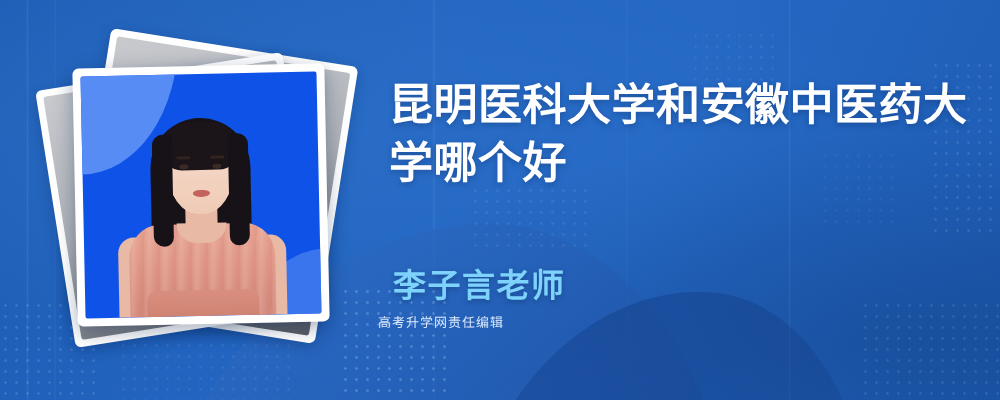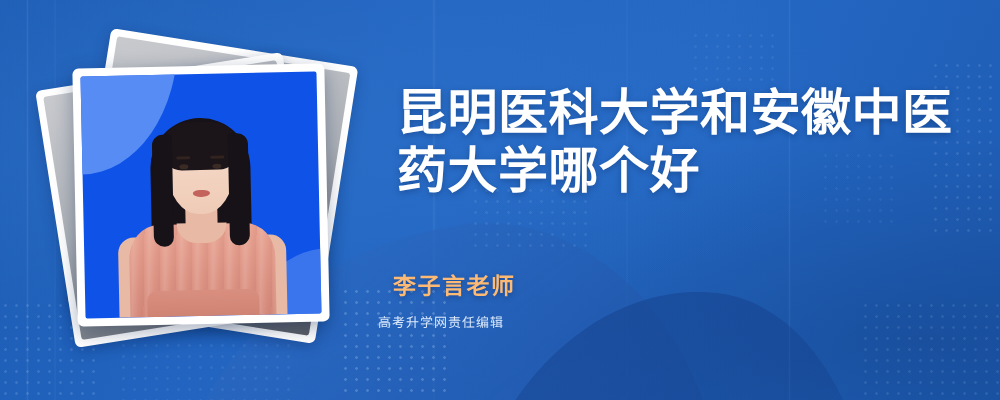--- a/index.html
+++ b/index.html
@@ -294,41 +294,41 @@
     left: 378px;
     top: 0;
     width: 600px;
     height: 400px;
   }
   .headline {
     position: absolute;
     left: 7px;
     top: 72px;
     width: 580px;
-    margin: 12px;
-    font-size: 50px;
+    margin: 4px;
+    font-size: 44px;
     line-height: 58px;
     font-weight: bold;
     color: #ffffff;
     letter-spacing: 0.5px;
     text-shadow: 0 2px 6px rgba(8,32,78,0.35);
   }
   .byline {
     position: absolute;
     left: 0;
     top: 270px;
     width: 400px;
   }
   .author-name {
     display: block;
     margin: 0 0 8px 15px;
-    font-size: 23px;
+    font-size: 33px;
     line-height: 32px;
     font-weight: bold;
-    color: #fdba74;
+    color: #7dd3fc;
     letter-spacing: 1.5px;
     text-shadow: 0 2px 5px rgba(8,32,78,0.35);
   }
   .author-role {
     display: block;
     margin: 0;
     font-size: 13px;
     line-height: 26px;
     font-weight: normal;
     color: #dbe9fb;

